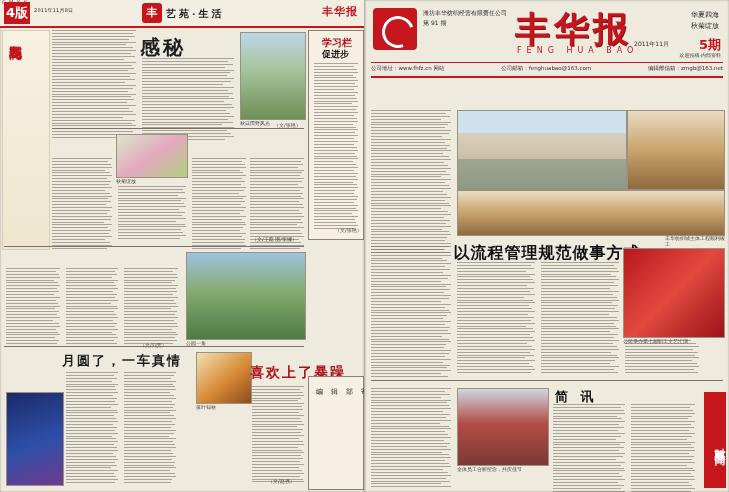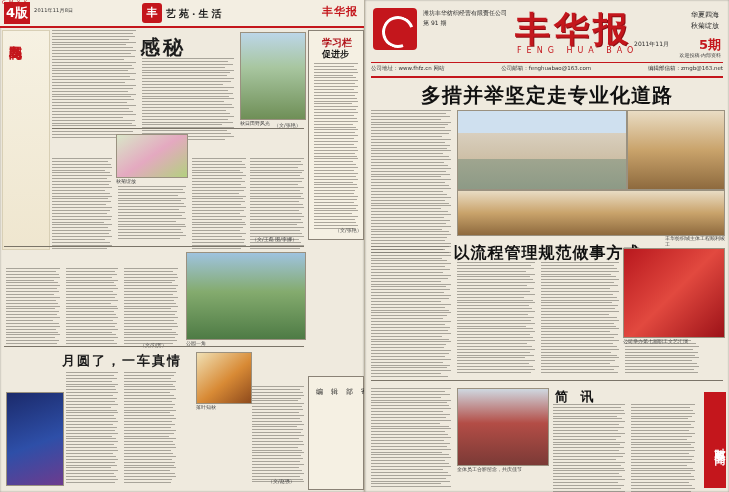--- a/index.html
+++ b/index.html
@@ -396,20 +396,21 @@
     </div>
     <div class="cap" style="left:140px;top:342px;">（文/刘芳）</div>
 
     <div class="rule" style="left:4px;top:346px;width:300px;height:1px;"></div>
 
     <div class="lh" id="lh-yueyuan">月圆了，一车真情</div>
     <div class="photo p-blue" style="left:6px;top:392px;width:56px;height:92px;"></div>
     <div class="photo p-leaf" style="left:196px;top:352px;width:54px;height:50px;"></div>
     <div class="cap" style="left:196px;top:404px;">落叶知秋</div>
 
+    <div class="lh" id="lh-xihuan">喜欢上了暴躁</div>
 
     <div class="fake dense" style="left:66px;top:372px;width:52px;">
       <i style="width:100%"></i>
         <i style="width:93%"></i>
         <i style="width:99%"></i>
         <i style="width:88%"></i>
         <i style="width:100%"></i>
         <i style="width:95%"></i>
         <i style="width:97%"></i>
         <i style="width:100%"></i>
@@ -630,21 +631,20 @@
         <span>
           <span>公司邮箱：</span><span>fenghuabao@163.com</span>
         </span>
         <span>
           <span>编辑部信箱：</span><span>zmgb@163.net</span>
         </span>
       </div>
       <div id="rmastline2"></div>
     </div>
 
-    <div id="rh1">多措并举坚定走专业化道路</div>
 
     <div class="photo p-bldg" style="left:92px;top:110px;width:168px;height:78px;"></div>
     <div class="photo p-mkt" style="left:262px;top:110px;width:96px;height:78px;"></div>
     <div class="photo p-mkt" style="left:92px;top:190px;width:266px;height:44px;"></div>
     <div class="cap" style="left:300px;top:235px;">丰华纺织城主体工程顺利竣工</div>
 
     <div class="fake dense" style="left:6px;top:110px;width:80px;">
       <i style="width:100%"></i>
         <i style="width:94%"></i>
         <i style="width:99%"></i>

